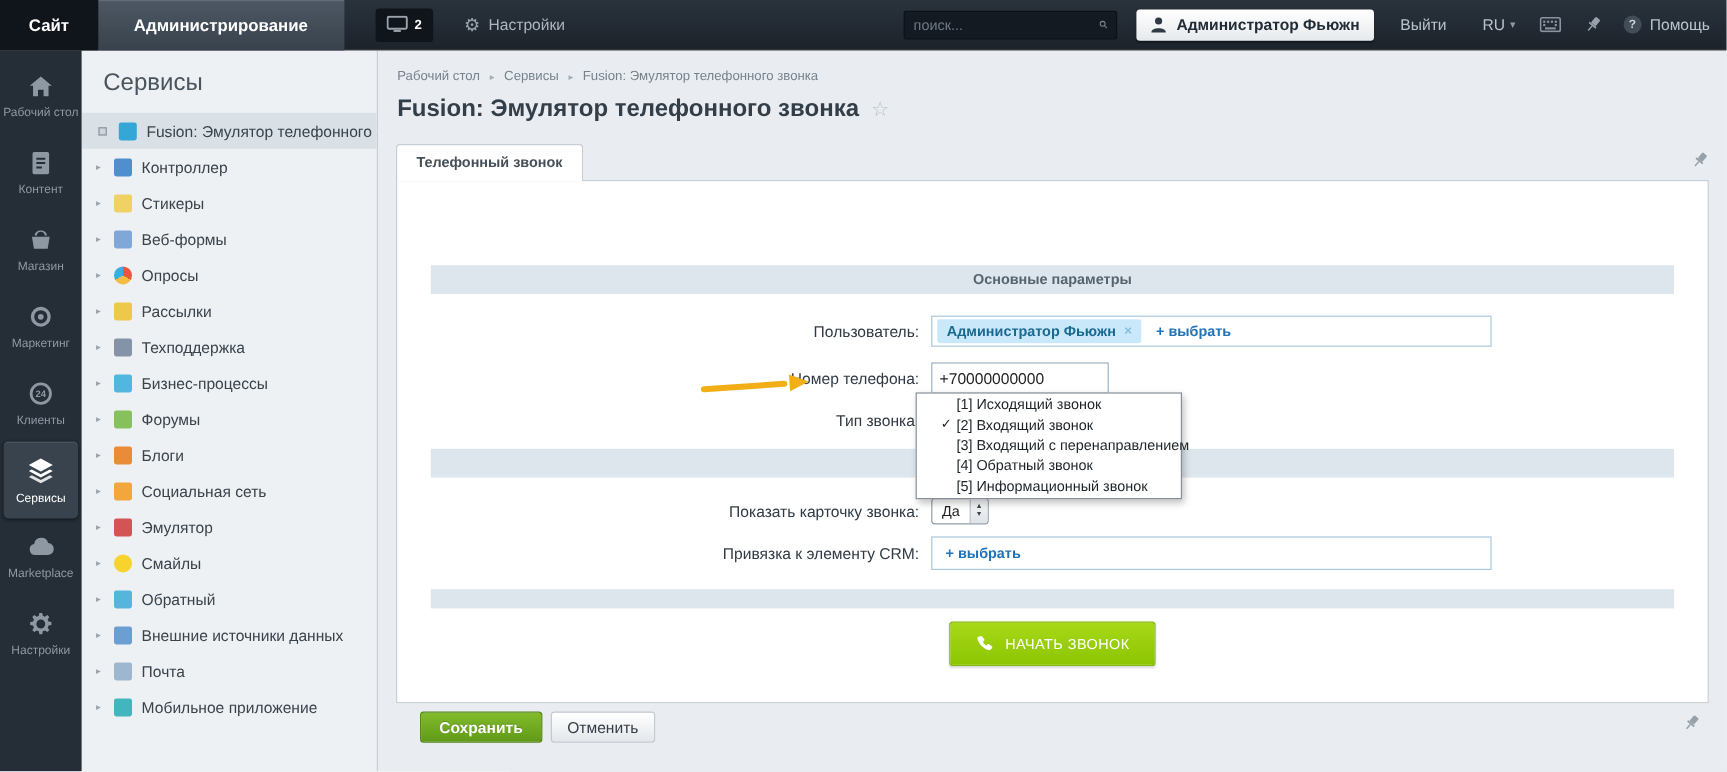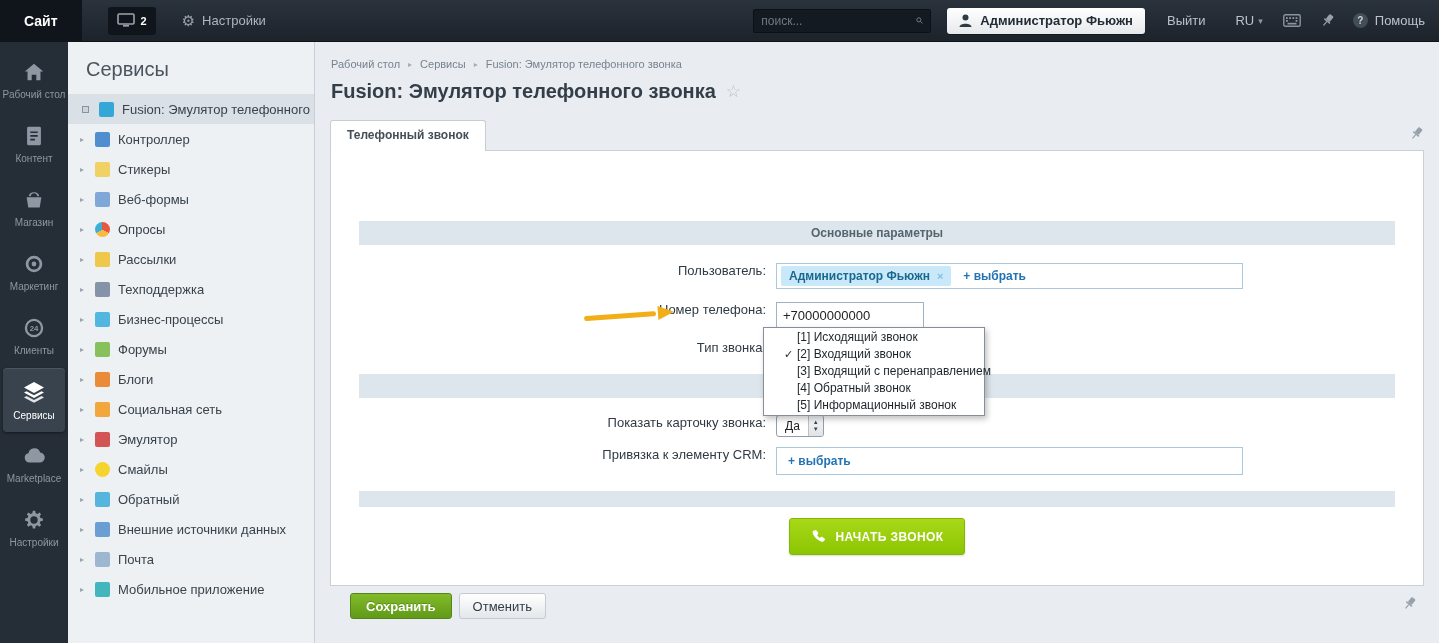--- a/index.html
+++ b/index.html
@@ -79,21 +79,21 @@
   .title-row .star { color:#b6bfc7; font-size:17px; cursor:pointer; }
   .tabs-row { margin:18px 15px 0 15px; display:flex; align-items:flex-end; height:29px; position:relative; }
   .tab { background:#fff; border:1px solid #c6cdd3; border-bottom:none; border-radius:3px 3px 0 0;
     padding:7px 16px 9px; font-size:12px; font-weight:bold; color:#454f58;
     position:relative; top:1px; z-index:2; cursor:pointer; }
   .pin-top { margin-left:auto; align-self:center; cursor:pointer; }
   .panel { margin:0 15px; background:#fff; border:1px solid #c9d0d6; height:436px; position:relative; }
   .panel-inner { padding:70px 28px 0 28px; }
   .section-bar { height:24px; background:#dde6ec; display:flex; align-items:center;
     justify-content:center; font-size:12px; font-weight:bold; color:#56646f; }
-  .frow { display:flex; align-items:flex-start; }
+  .frow { display:flex; align-items:center; }
   .flabel { width:412px; padding-right:5px; text-align:right; font-size:13px; color:#303a44;
     position:relative; flex:none; }
   .fctrl { margin-left:5px; display:flex; align-items:center; }
   .box-input { height:26px; border:1px solid #a9c8dc; background:#fff; display:flex; align-items:center; padding:0 4px; }
   .chip { background:#c9e9fa; color:#19688f; font-size:12px; font-weight:bold; height:20px;
     display:flex; align-items:center; padding:0 8px; border-radius:2px; cursor:pointer; }
   .chip-x { margin-left:7px; color:#85bedd; font-size:11px; cursor:pointer; }
   .blue-link { color:#2273b5; font-size:12px; font-weight:bold; cursor:pointer; }
   .phone-input { width:148px; height:26px; border:1px solid #9fb4c2; font-size:13px;
     padding:0 6px; color:#222; font-family:inherit; }
@@ -109,37 +109,38 @@
   .ya-shaft { position:absolute; left:0; top:5px; width:72px; height:5px; background:#f2ae17; border-radius:3px; }
   .ya-head { position:absolute; right:0; top:0; width:0; height:0;
     border-left:16px solid #f2ae17; border-top:7px solid transparent; border-bottom:7px solid transparent; }
   .dropdown { position:absolute; left:432px; top:176px; width:222px; background:#fff;
     border:1px solid #868f99; box-shadow:2px 3px 6px rgba(0,0,0,.25); z-index:8; padding:1px 16px; }
   .dd-item { height:17px; line-height:17px; font-size:12px; color:#1d2429;
     padding:0 8px 0 17px; position:relative; white-space:nowrap; cursor:pointer; }
   .dd-item .chk { position:absolute; left:4px; top:0; font-size:11px; color:#1d2429; }
   .call-btn { margin:11px auto 0; height:37px; display:flex; align-items:center; gap:9px;
     padding:0 21px; width:max-content; background:linear-gradient(#a8d818,#8cc503);
-    border:1px solid #83b705; border-radius:3px; color:#fff; font-weight:bold; font-size:12px;
+    border:1px solid #83b705; border-radius:3px; color:#fff; font-weight:normal; font-size:12px;
     letter-spacing:.4px; cursor:pointer; box-shadow:0 1px 2px rgba(0,0,0,.15); }
   .actions { margin:7px 0 0 35px; display:flex; gap:7px; align-items:center; }
   .btn { height:26px; border-radius:3px; font-size:13px; font-family:inherit; cursor:pointer; }
   .btn-save { background:linear-gradient(#82bb2a,#609a18); border:1px solid #55851a;
     color:#fff; font-weight:bold; padding:0 15px; text-shadow:0 -1px 0 rgba(0,0,0,.2); }
   .btn-cancel { background:linear-gradient(#ffffff,#e3e7ea); border:1px solid #c3cad1;
     color:#333d47; padding:0 13px; }
   .pin-bottom { position:absolute; right:22px; bottom:28px; cursor:pointer; }
 </style>
 </head>
 <body>
 
 <div class="stage">
 
   <div class="topbar">
     <div class="tab-site">Сайт</div>
+    <div class="tab-admin">Администрирование</div>
 
     <div class="monitor-box">
       <svg width="18" height="15" viewBox="0 0 18 15">
         <rect x="1" y="1" width="16" height="10" rx="1.2" fill="none" stroke="#9aa3ad" stroke-width="1.6"></rect>
         <rect x="6" y="12" width="6" height="1.6" fill="#9aa3ad"></rect>
       </svg>
       <span class="cnt">2</span>
     </div>
 
     <div class="settings-top">

